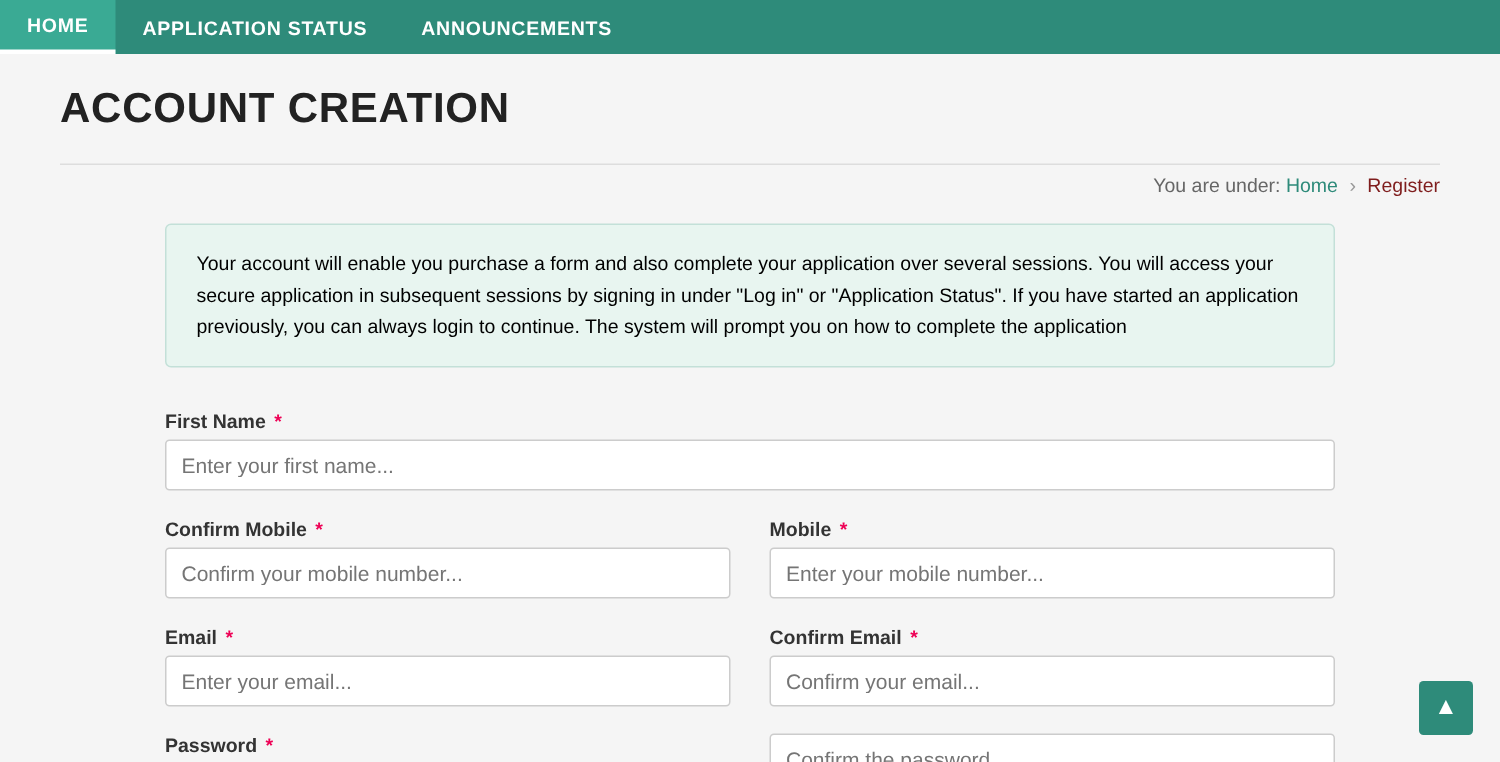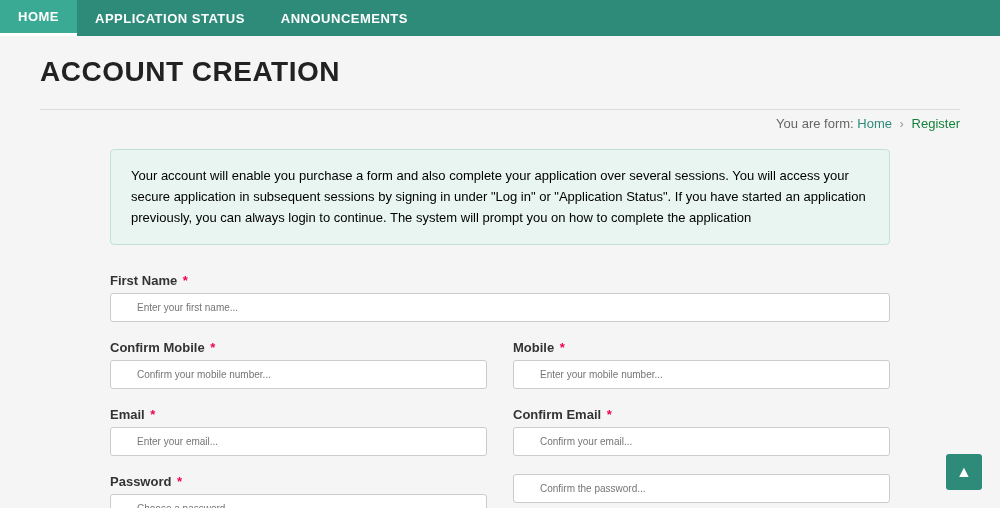--- a/index.html
+++ b/index.html
@@ -52,21 +52,21 @@
       text-align: right;
       font-size: 13px;
       color: #666;
       margin-bottom: 18px;
     }
     .breadcrumb a {
       color: #2e8b7a;
       text-decoration: none;
     }
     .breadcrumb span.separator { color: #999; margin: 0 4px; }
-    .breadcrumb span.current { color: #15803d; }
+    .breadcrumb span.current { color: #7f1d1d; }
 
     
     .info-box {
       background-color: #e8f5f0;
       border: 1px solid #c3e0d8;
       padding: 16px 20px;
       border-radius: 4px;
       margin: 0 auto 28px;
       max-width: 780px;
       font-size: 13px;
@@ -100,22 +100,22 @@
     }
 
     .form-group label .required {
       color: #e05;
       margin-left: 2px;
     }
 
     .form-group input {
       border: 1px solid #ccc;
       border-radius: 3px;
-      padding: 8px 26px;
-      font-size: 10px;
+      padding: 8px 10px;
+      font-size: 14px;
       color: #a16207;
       outline: none;
       background: #fff;
     }
 
     
     .scroll-top {
       position: fixed;
       bottom: 18px;
       right: 18px;
@@ -139,21 +139,21 @@
   <a href="#">APPLICATION STATUS</a>
   <a href="#">ANNOUNCEMENTS</a>
 </nav>
 
 <div class="page-wrapper">
 
   <h1 class="page-title">ACCOUNT CREATION</h1>
   <hr class="title-divider">
 
   <div class="breadcrumb">
-    <span>You are form:</span>
+    <span>You are under:</span>
     <a href="#">Home</a>
     <span class="separator">›</span>
     <span class="current">Register</span>
   </div>
 
   <div class="info-box">
     <p>Your account will enable you purchase a form and also complete your application over several sessions. You will access your secure application in subsequent sessions by signing in under "Log in" or "Application Status". If you have started an application previously, you can always login to continue. The system will prompt you on how to complete the application</p>
   </div>
 
   <div class="form-container">

